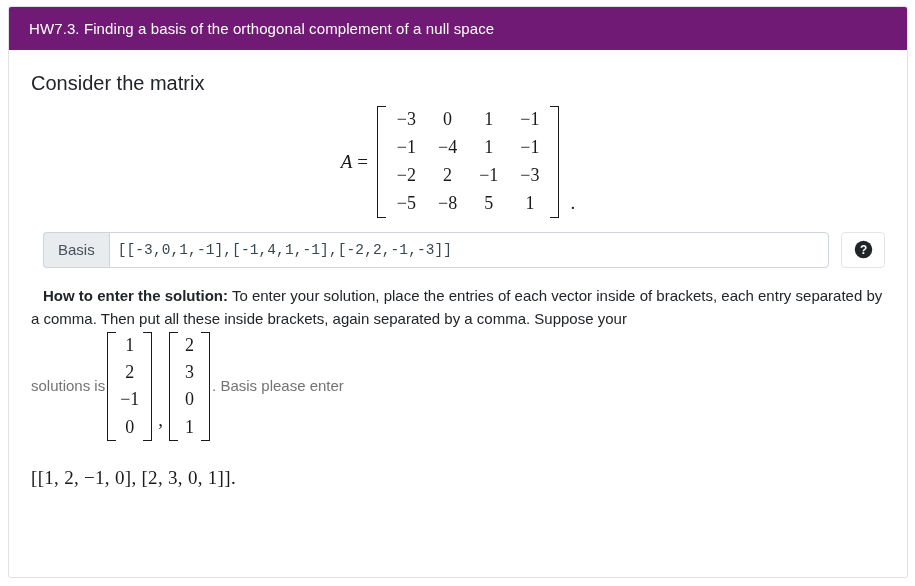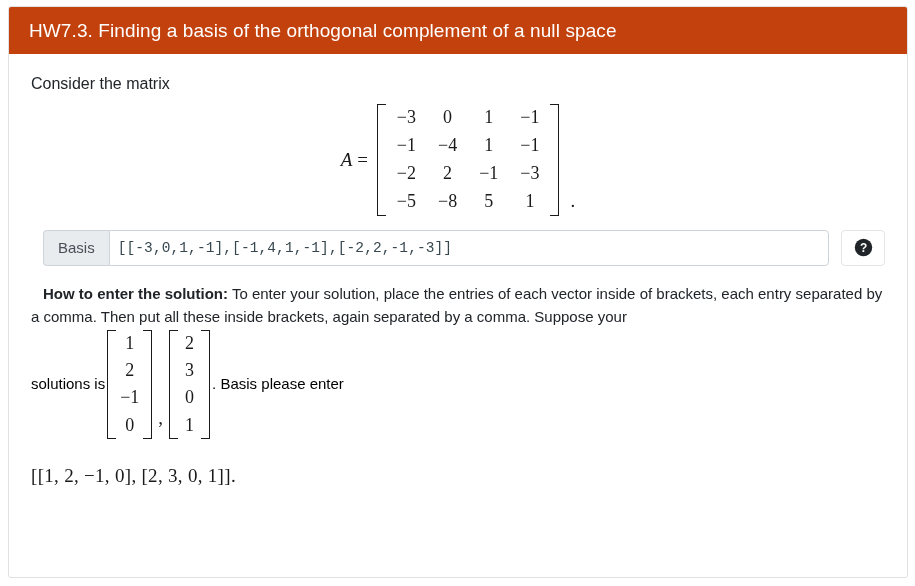--- a/index.html
+++ b/index.html
@@ -23,32 +23,32 @@
   }
   .card {
     border: 1px solid #dfe1e5;
     border-radius: 3px;
     background: #ffffff;
     height: 100%;
     box-sizing: border-box;
     overflow: hidden;
   }
   .card-header {
-    background: #c2410c;
+    background: #701a75;
     color: #ffffff;
-    font-size: 19px;
+    font-size: 15px;
     line-height: 1;
     padding: 14px 12px 14px 20px;
     letter-spacing: 0.1px;
   }
   .card-body {
     padding: 18px 22px 0 22px;
   }
   .prose {
-    font-size: 16px;
+    font-size: 20px;
     line-height: 1.5;
     color: #212529;
   }
   .mt-intro { margin: 0 0 4px 0; }
 
   
   .math {
     font-family: "Liberation Serif", serif;
     color: #1a1a1a;
   }
@@ -159,21 +159,21 @@
   .howto b { font-weight: bold; margin-left: 12px; }
 
   .inline-flow {
     display: flex;
     align-items: center;
     flex-wrap: wrap;
     margin-top: 2px;
     font-size: 15px;
     line-height: 1.5;
   }
-  .inline-flow .txt { color: #000000; }
+  .inline-flow .txt { color: #737373; }
   .vecwrap {
     display: inline-flex;
     align-items: center;
     margin: 0 2px;
   }
   table.vec {
     border-collapse: collapse;
     font-family: "Liberation Serif", serif;
     font-size: 18px;
     color: #1a1a1a;

